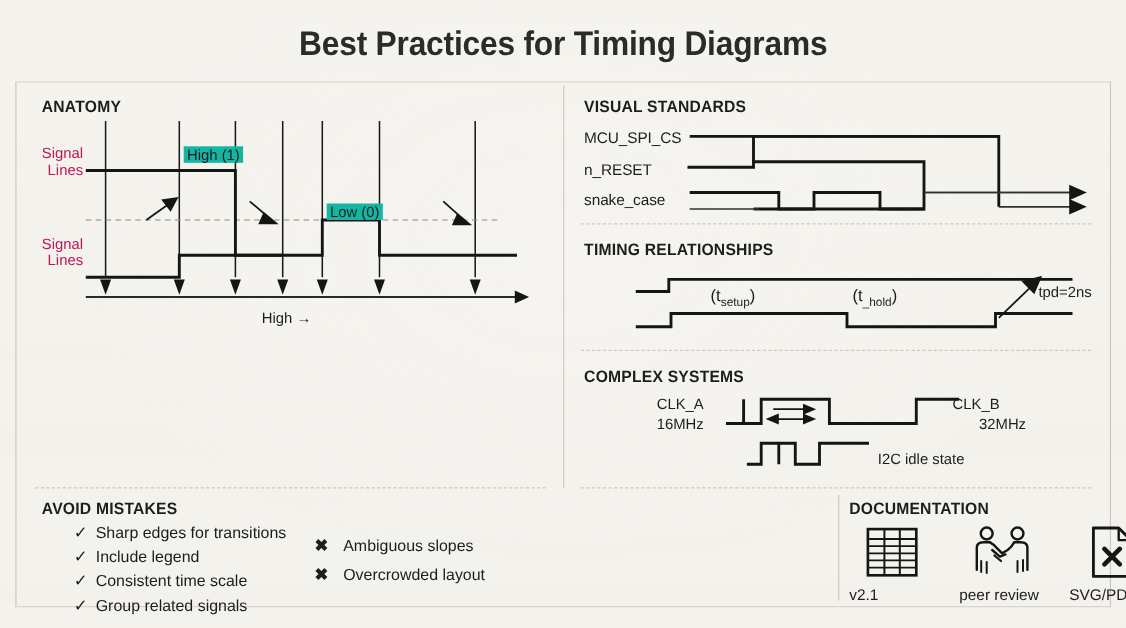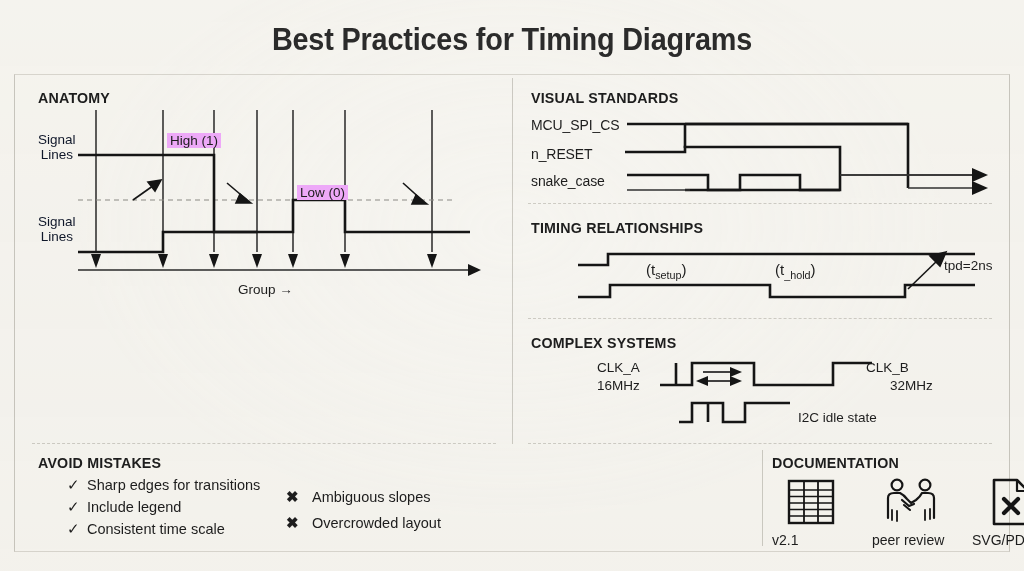--- a/index.html
+++ b/index.html
@@ -92,34 +92,34 @@
     transform-origin: left center;
   }
 
   .lbl {
     position: absolute;
     font-size: 13.5px;
     color: #1d1d1d;
     white-space: nowrap;
   }
   .lbl.boxed {
-    background: #f0abfc;
+    background: #14b8a6;
     padding: 0 3px;
   }
   .lbl.sig {
     font-size: 14px;
     letter-spacing: -0.1px;
   }
 
   .signal-lines-label {
     position: absolute;
     font-size: 13.5px;
     line-height: 15px;
-    color: #0f172a;
-    text-align: center;
+    color: #be185d;
+    text-align: right;
   }
 
   svg { position: absolute; left: 0; top: 0; overflow: visible; }
   .wf { fill: none; stroke: #151515; stroke-width: 2.6; stroke-linejoin: miter; stroke-linecap: butt; }
   .wf-thin { fill: none; stroke: #303030; stroke-width: 1.5; }
   .grid-v { stroke: #1a1a1a; stroke-width: 1.4; }
   .axis { stroke: #2a2a2a; stroke-width: 1.6; fill: none; }
   .dash-ref { stroke: #8d8b85; stroke-width: 1.1; stroke-dasharray: 5 4; fill: none; }
   .arrow-d { stroke: #151515; stroke-width: 1.6; fill: none; }
   .arrow-head { fill: #151515; }
@@ -222,21 +222,21 @@
       <polygon class="arrow-head" points="251,203 240,194 236,203"></polygon>
     </g>
     <g class="arrow-d">
       <line x1="403" y1="183" x2="423" y2="201"></line>
       <polygon class="arrow-head" points="427,204 416,195 412,204"></polygon>
     </g>
   </svg>
 
   <div class="lbl boxed" style="left:167px; top:133px;">High (1)</div>
   <div class="lbl boxed" style="left:297px; top:185px;">Low (0)</div>
-  <div class="lbl" style="left:238px; top:282px;">Group →</div>
+  <div class="lbl" style="left:238px; top:282px;">High →</div>
 
   <div class="sect-head" style="left:531px; top:89px;">VISUAL STANDARDS</div>
 
   <div class="lbl sig" style="left:531px; top:117px;">MCU_SPI_CS</div>
   <div class="lbl sig" style="left:531px; top:146px;">n_RESET</div>
   <div class="lbl sig" style="left:531px; top:173px;">snake_case</div>
 
   <svg width="1024" height="571" style="pointer-events:none;">
 
     <path class="wf" d="M627,124 L685,124 L685,148 L685,124 L908,124 L908,188"></path>
@@ -299,20 +299,21 @@
 
     <path class="wf" d="M679,422 L692,422 L692,403 L708,403 L708,422 L708,403 L723,403 L723,422 L745,422 L745,403 L790,403"></path>
   </svg>
 
   <div class="sect-head" style="left:38px; top:454px;">AVOID MISTAKES</div>
 
   <div class="bullets" style="left:25px; top:474px;margin-left:42px;">
     <div><span class="tick">✓</span><span>Sharp edges for transitions</span></div>
     <div><span class="tick">✓</span><span>Include legend</span></div>
     <div><span class="tick">✓</span><span>Consistent time scale</span></div>
+    <div><span class="tick">✓</span><span>Group related signals</span></div>
   </div>
 
   <div class="bullets" style="left:286px; top:484px; line-height:26px;">
     <div><span class="cross">✖</span><span>Ambiguous slopes</span></div>
     <div><span class="cross">✖</span><span>Overcrowded layout</span></div>
   </div>
 
   <div class="sect-head" style="left:772px; top:454px;">DOCUMENTATION</div>
 
   <div class="doc-items" style="left:772px; top:476px;">

